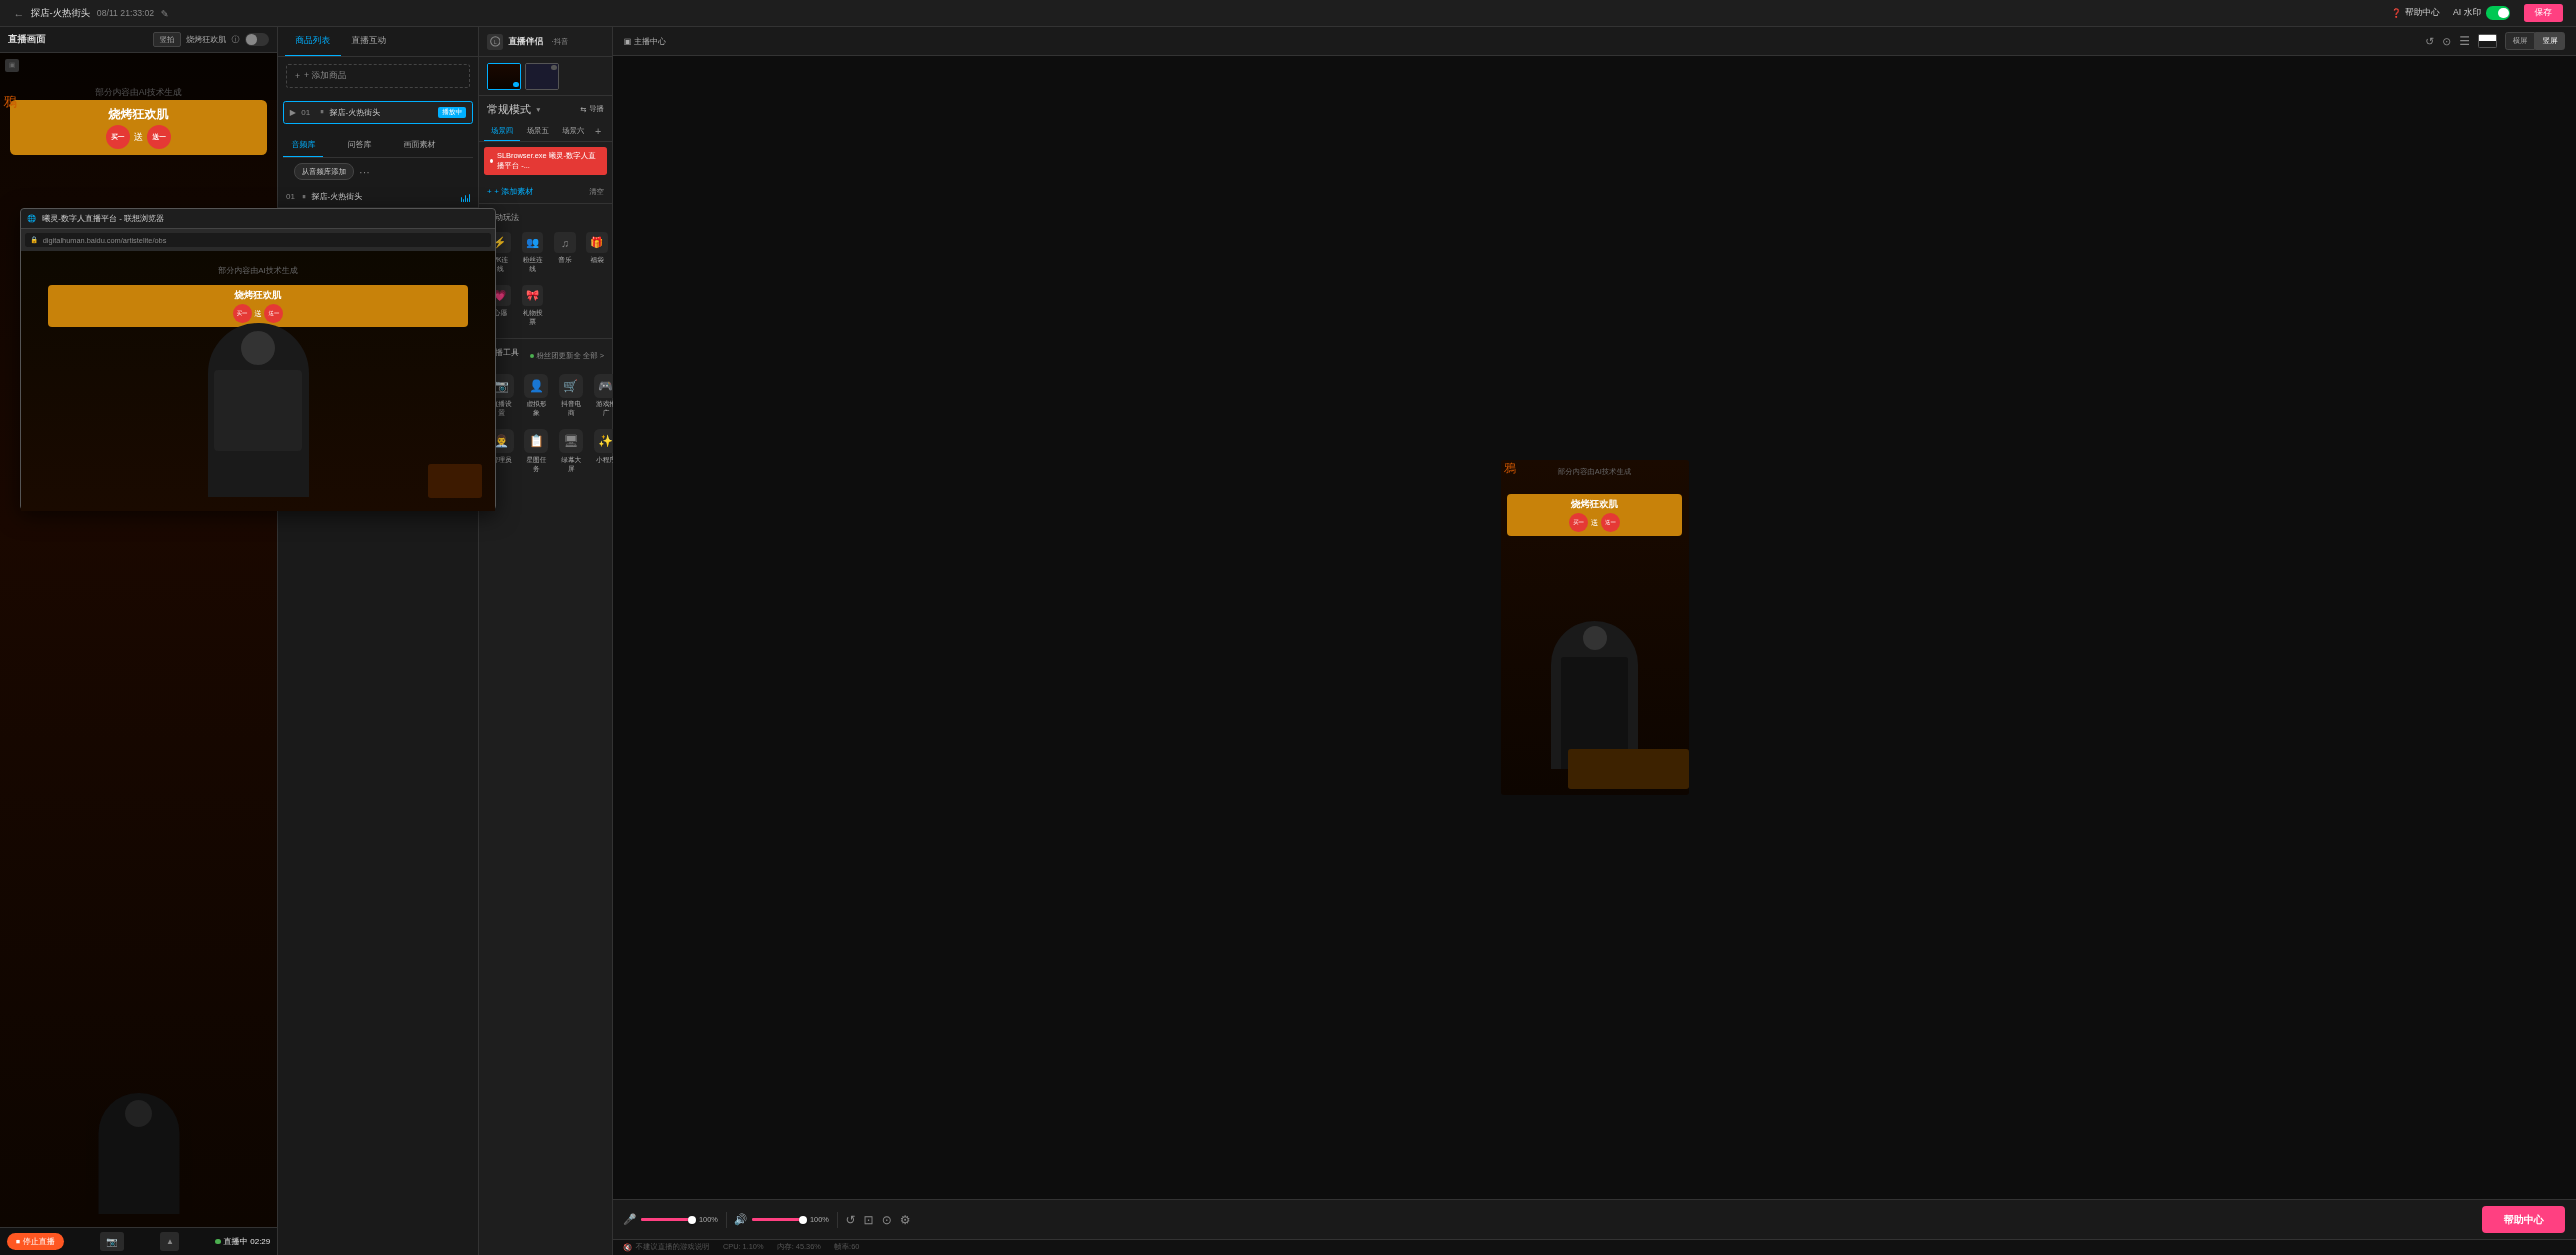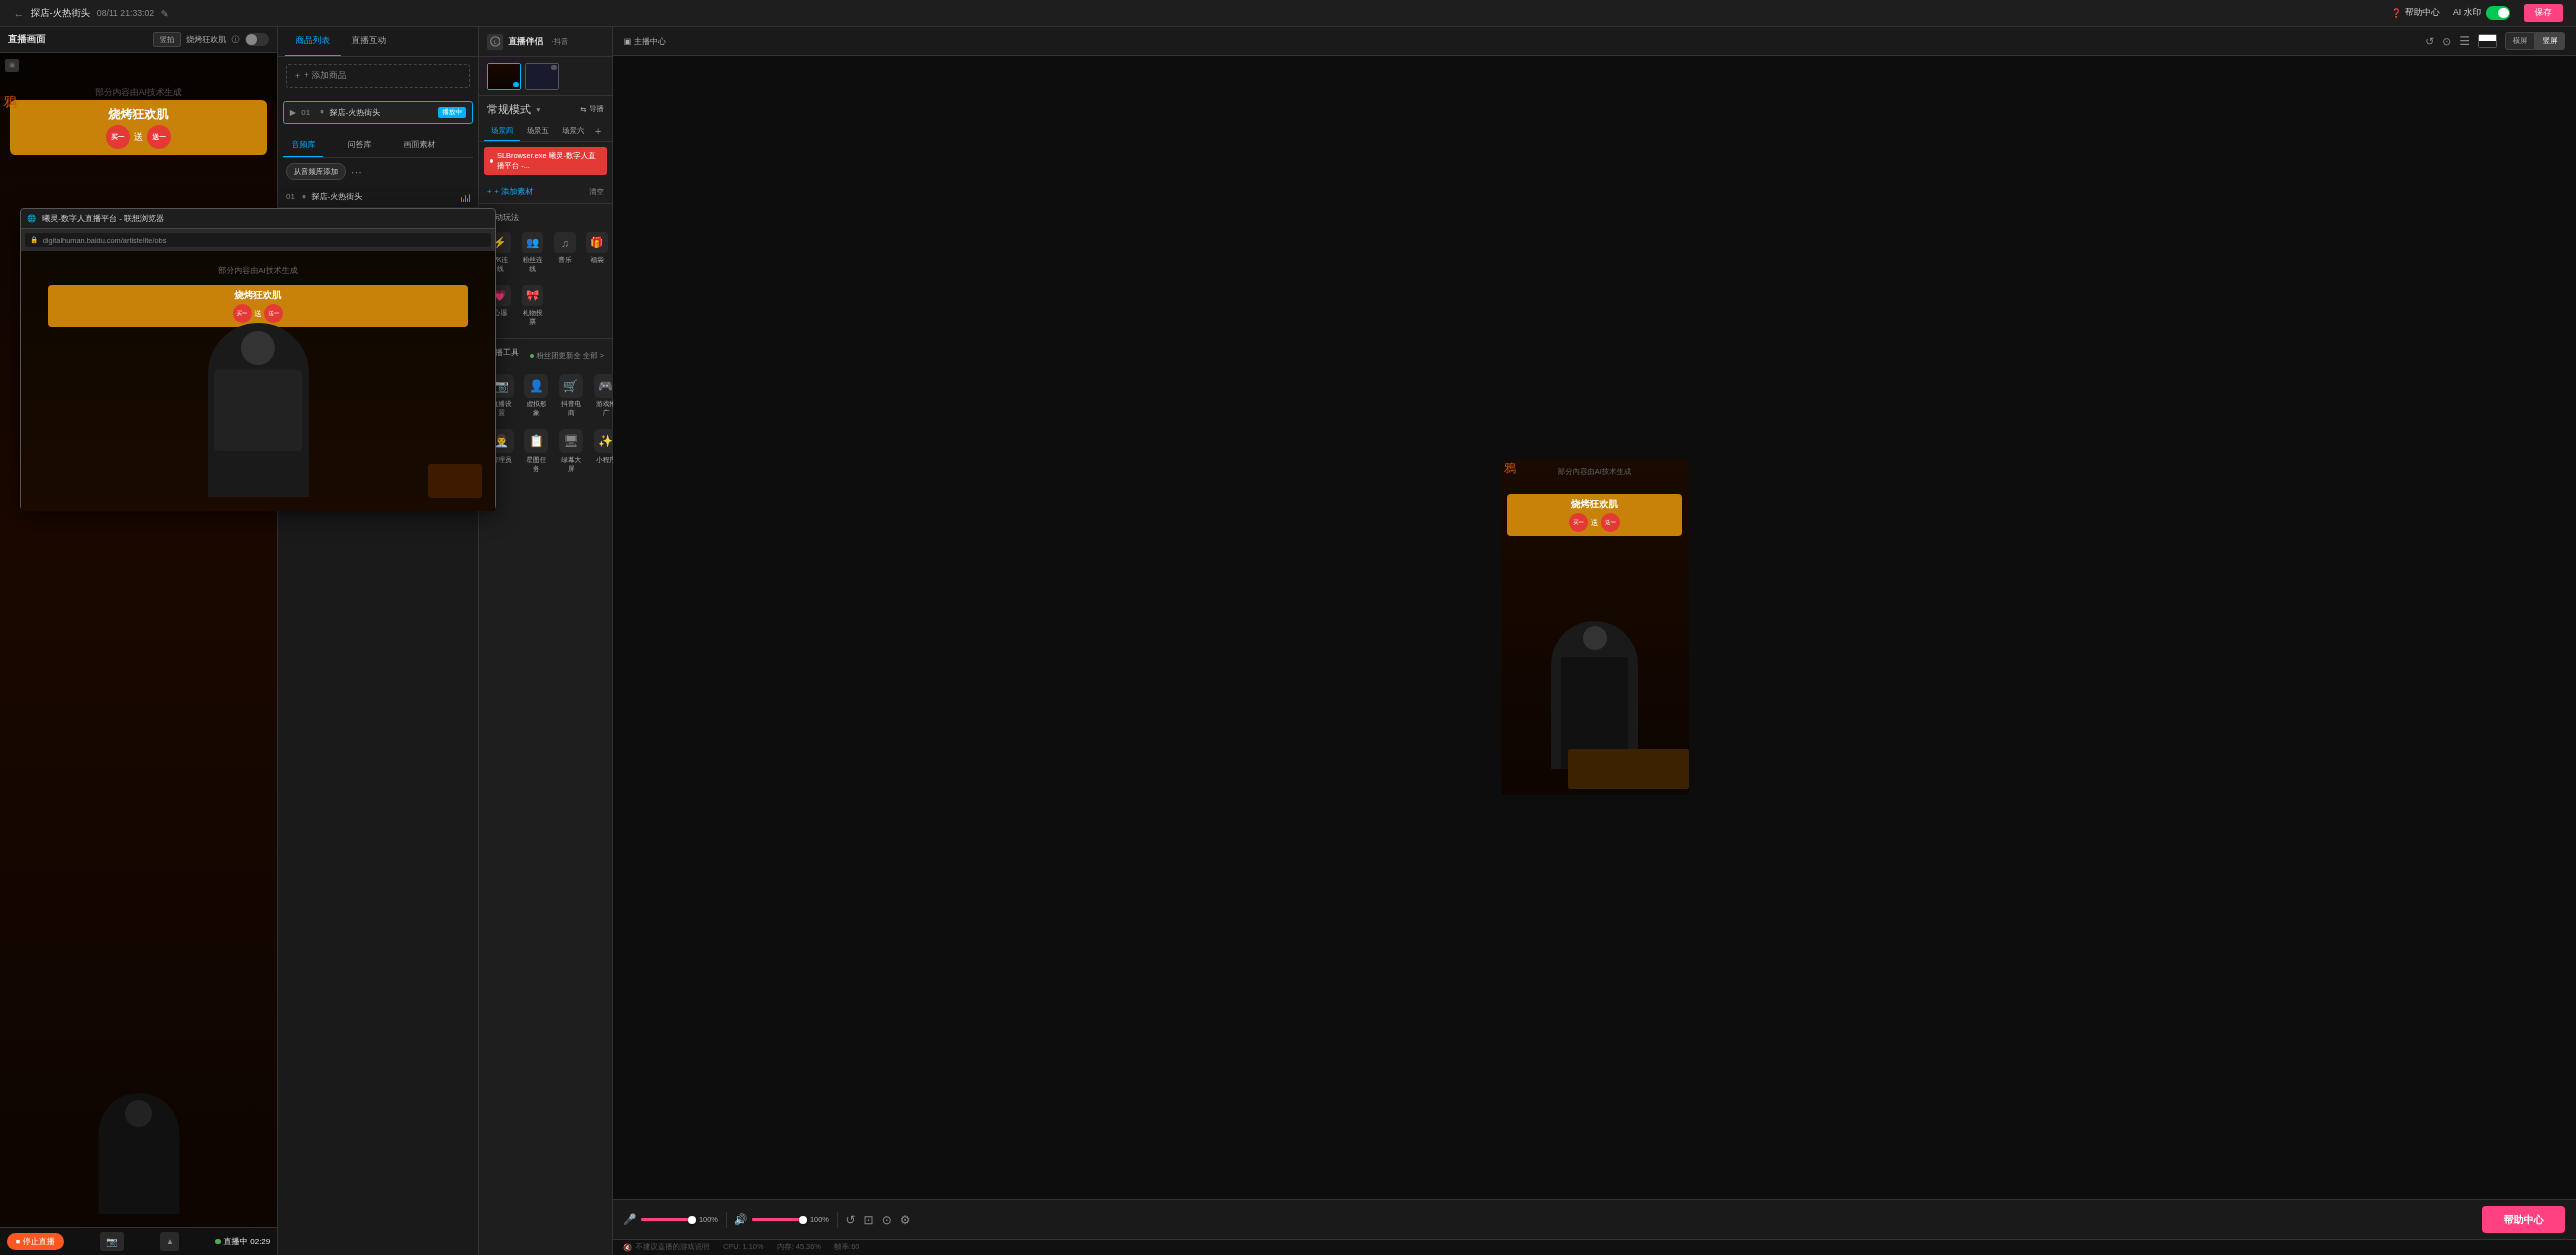--- a/index.html
+++ b/index.html
@@ -184,21 +184,21 @@
       padding: 5.4px 8px; font-size: 8px; color: #aaa; cursor: pointer;
       border-bottom: 1.3px solid transparent;
     }
     .audio-tab.active { color: #00b0ff; border-bottom-color: #00b0ff; }
     .audio-actions {
       display: flex; align-items: center; gap: 5.4px;
       padding: 5.4px 8px;
     }
     .audio-library-btn {
       background: #2a2a2a; border: 0.7px solid #444; border-radius: 8px;
-      padding: 2.7px 6.7px; font-size: 7.4px; color: #ccc; cursor: pointer;
+      padding: 2.7px 6.7px; font-size: 7.4px; color: #ccc; cursor: pointer; margin-left: 8px;
     }
     .more-btn { color: #888; font-size: 10.7px; cursor: pointer; }
 
     .audio-item {
       display: flex; align-items: center; gap: 5.4px;
       padding: 5.4px 8px; border-bottom: 0.7px solid #2a2a2a;
     }
     .audio-num { color: #888; font-size: 8px; width: 10.7px; }
     .audio-name { flex: 1; font-size: 8px; color: #ccc; }
     .bar-inner { display: flex; align-items: flex-end; gap: 0.7px; height: 100%; }

